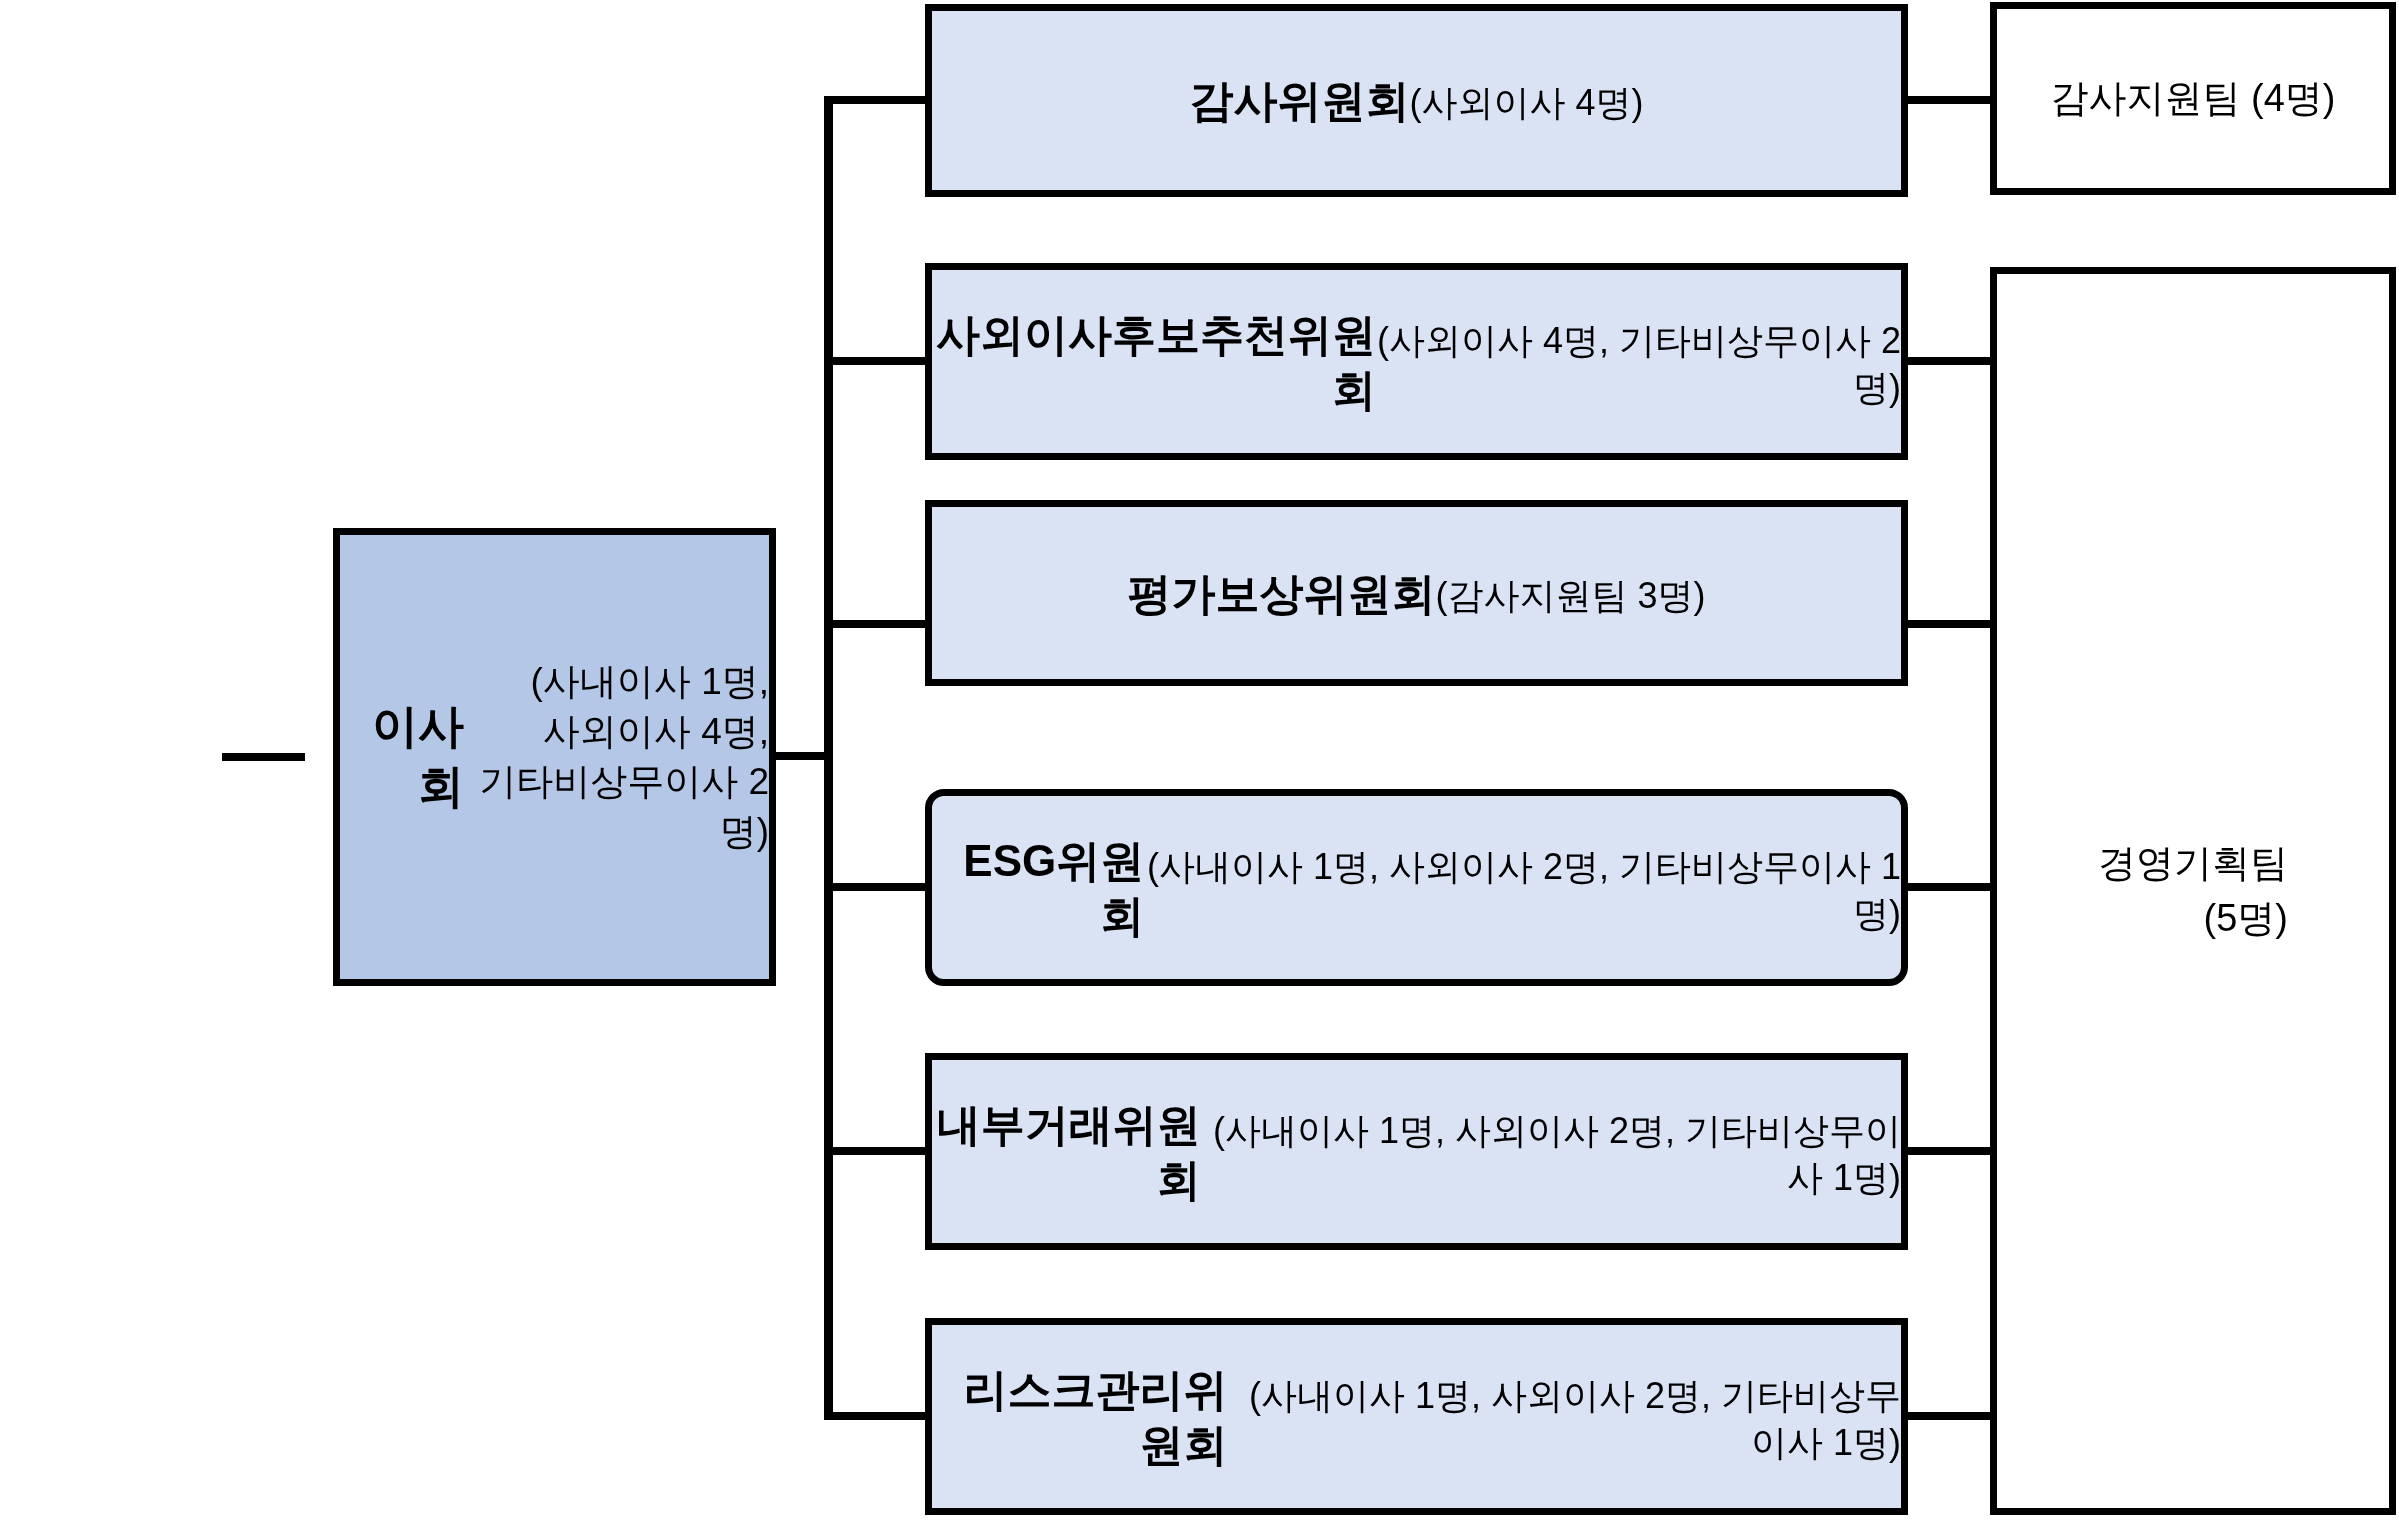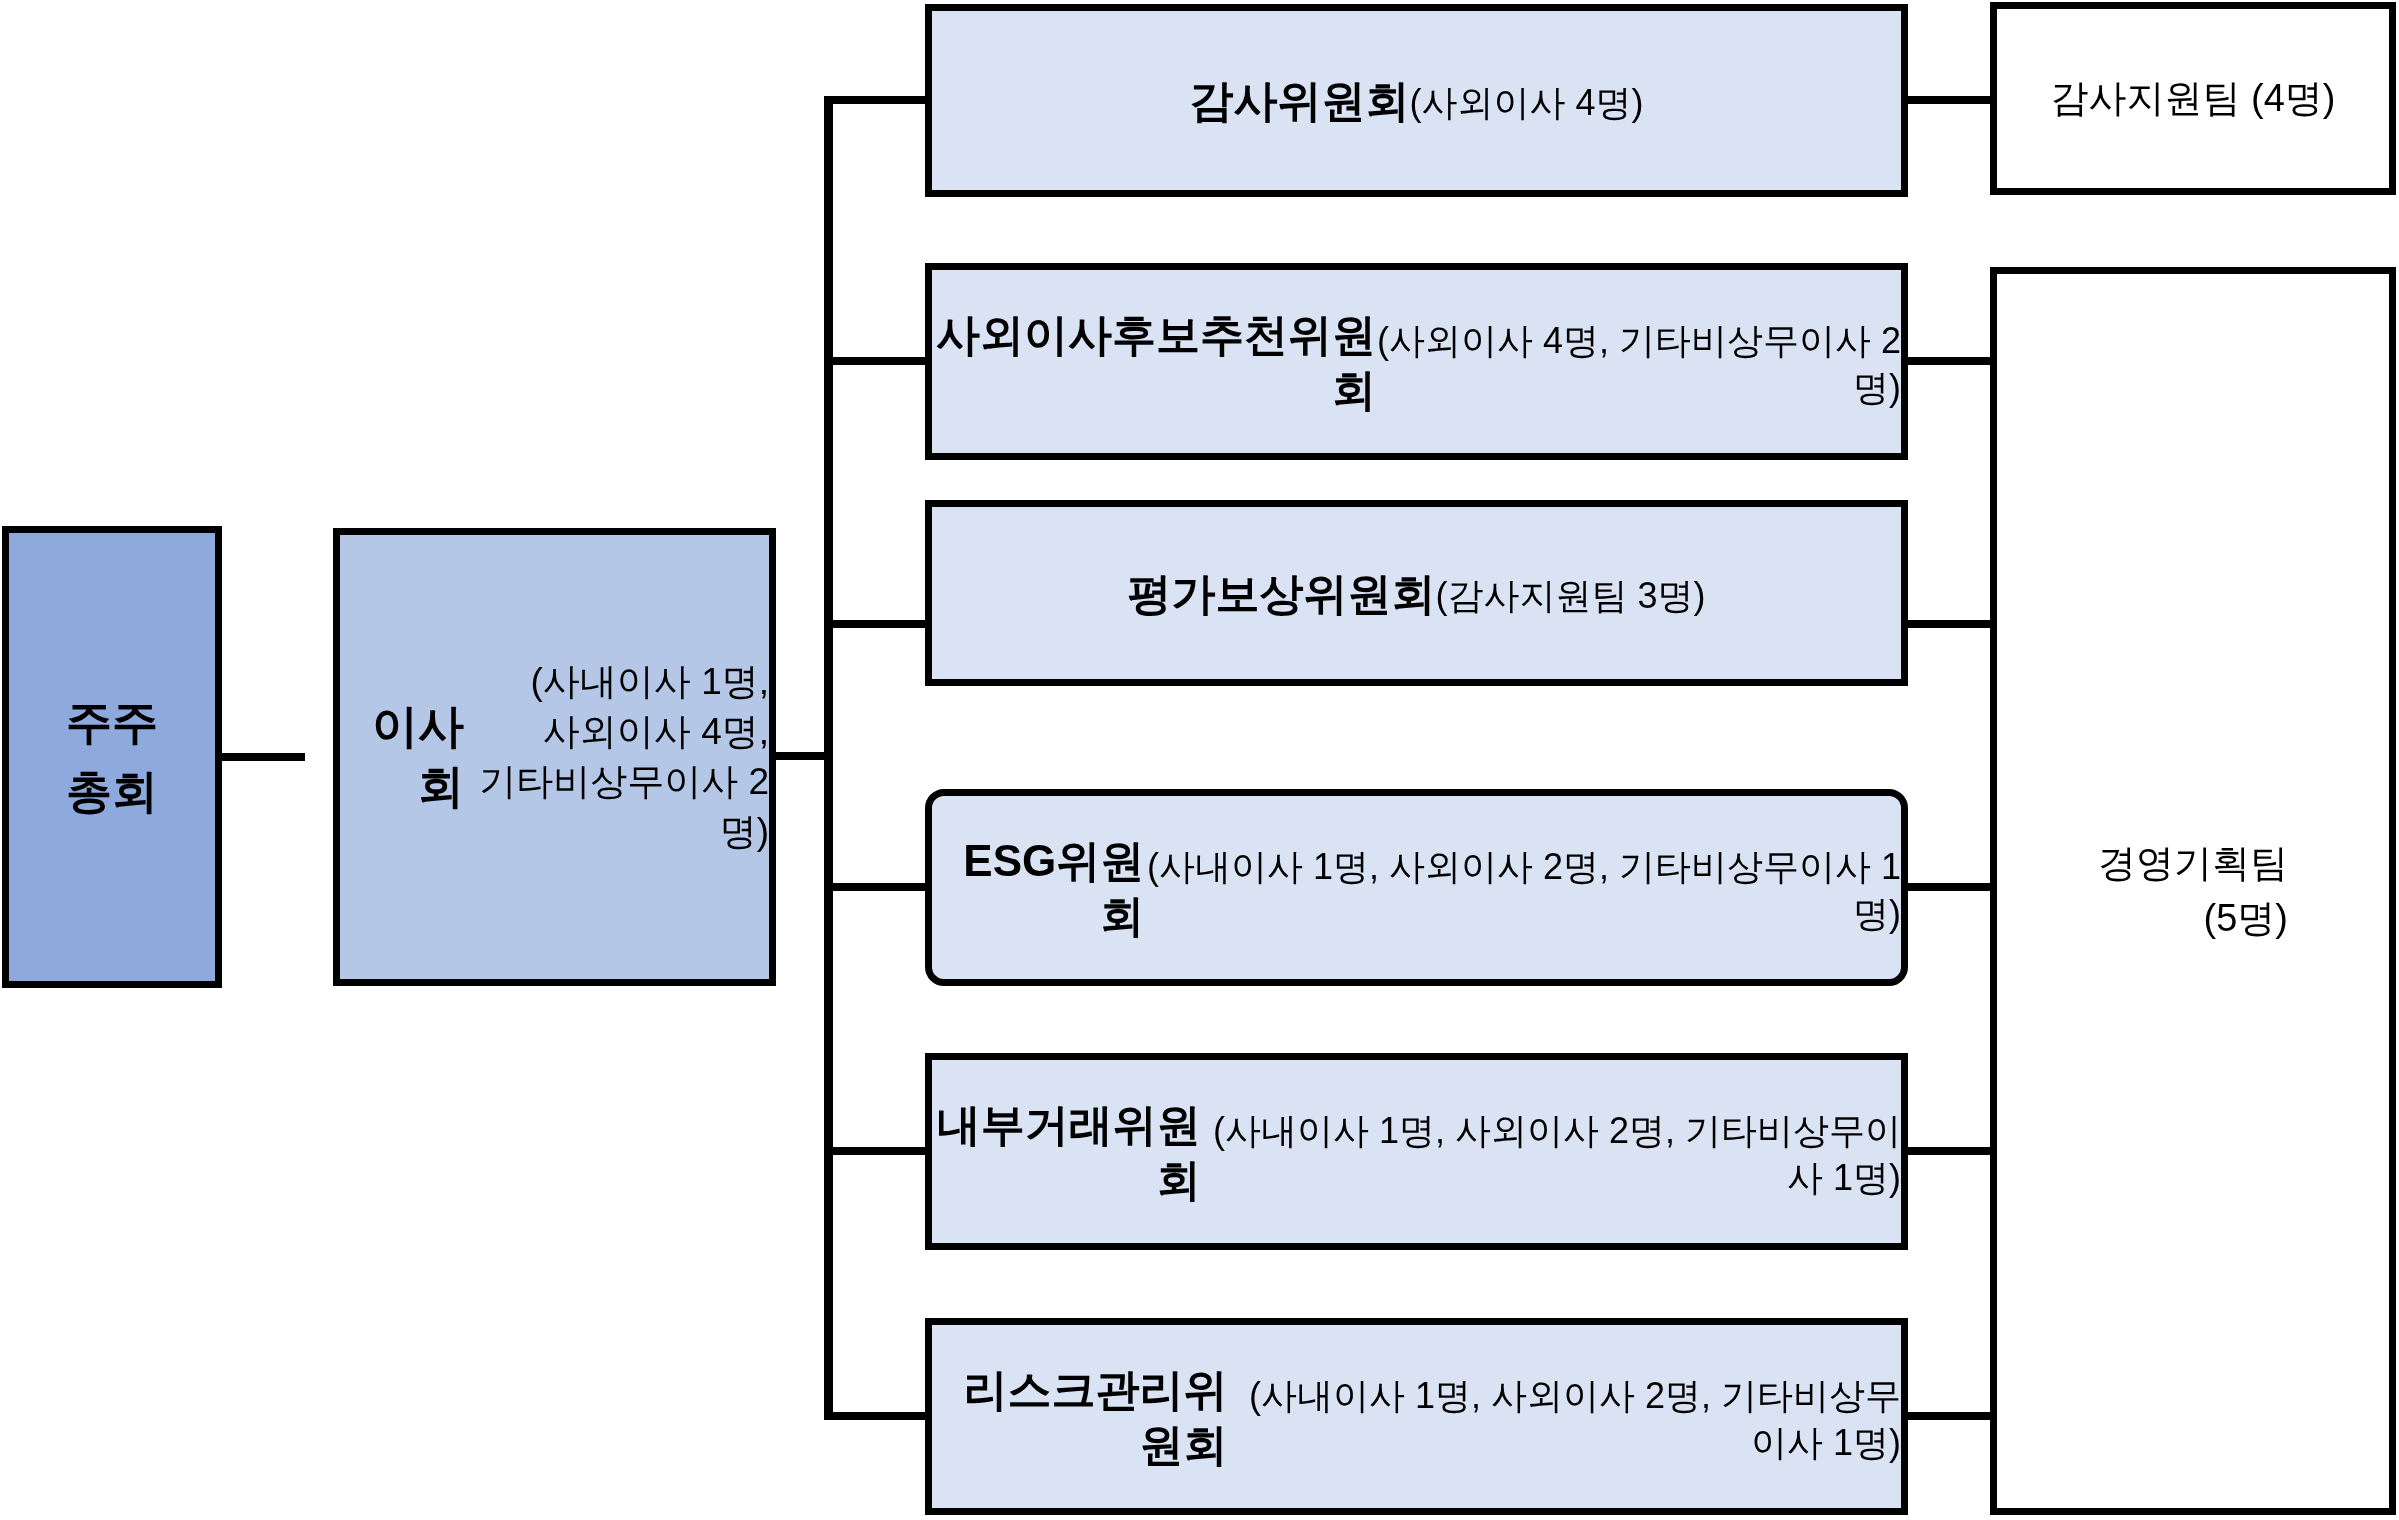--- a/index.html
+++ b/index.html
@@ -80,24 +80,20 @@
   <div class="line" style="left:826px; top:1147px; width:99px; height:8px;"></div>
   <div class="line" style="left:826px; top:1412px; width:99px; height:8px;"></div>
 
   <div class="line" style="left:1908px; top:96px;  width:82px; height:8px;"></div>
   <div class="line" style="left:1908px; top:357px; width:82px; height:8px;"></div>
   <div class="line" style="left:1908px; top:620px; width:82px; height:8px;"></div>
   <div class="line" style="left:1908px; top:883px; width:82px; height:8px;"></div>
   <div class="line" style="left:1908px; top:1147px; width:82px; height:8px;"></div>
   <div class="line" style="left:1908px; top:1412px; width:82px; height:8px;"></div>
 
-  <div class="box fill-dark" style="left:2px; top:526px; width:220px; height:462px;">
-    <div class="big-title pre">주주
-총회</div>
-  </div>
 
   <div class="box fill-mid" style="left:305px; top:528px; width:443px; height:458px;">
     <div class="board-title">이사회</div>
     <div class="board-subtitle pre">(사내이사 1명,
 사외이사 4명,
 기타비상무이사 2명)</div>
   </div>
 
   <div class="box fill-light" style="left:925px; top:4px; width:983px; height:193px;">
     <div class="committee-title">감사위원회</div>

